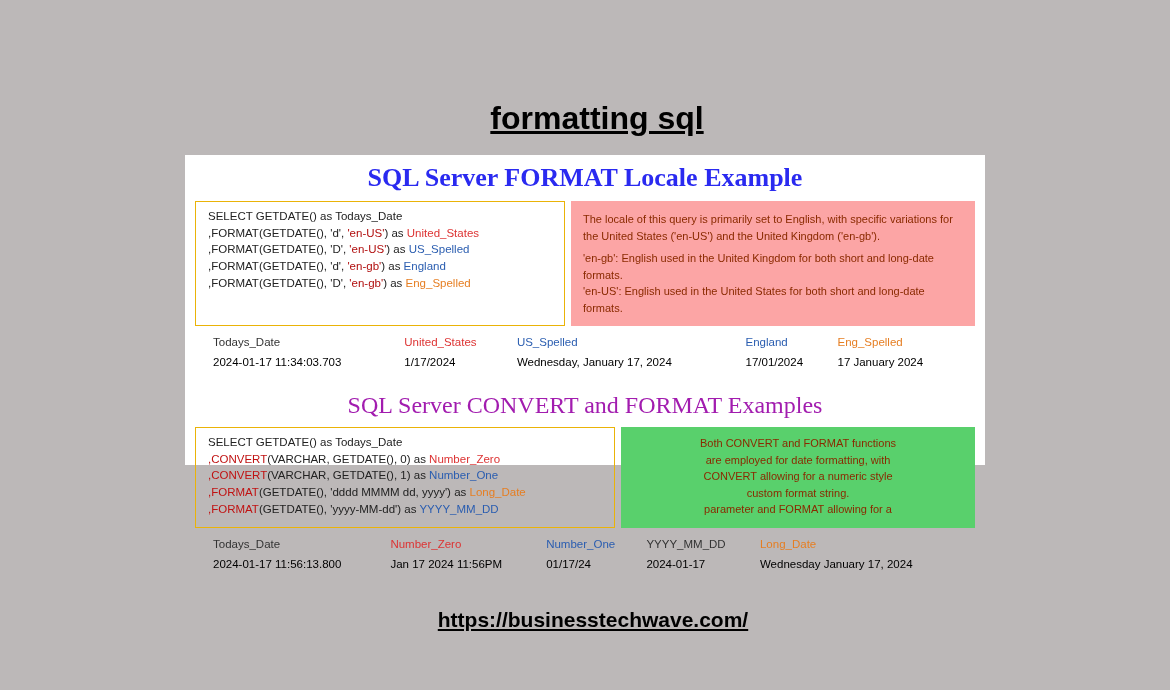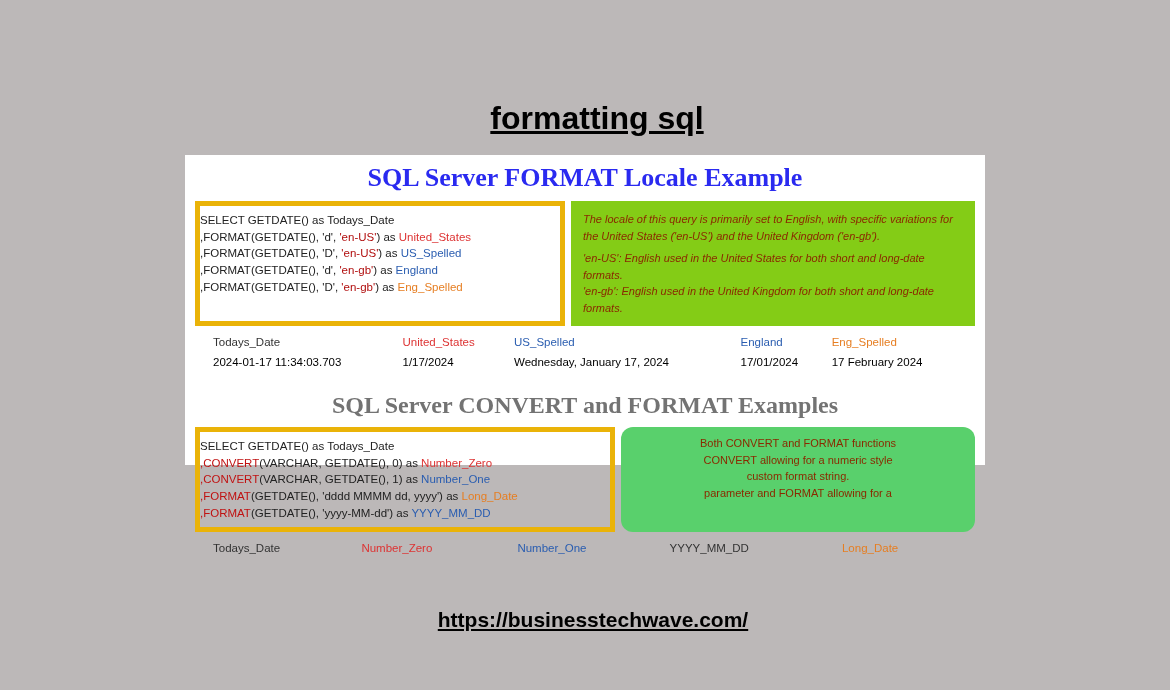--- a/index.html
+++ b/index.html
@@ -35,65 +35,65 @@
   .h1 {
     font-family: "Times New Roman", serif;
     color: #2a2af0;
     font-size: 26px;
     font-weight: 700;
     text-align: center;
     margin: 2px 0 8px 0;
   }
   .row2 { display: flex; gap: 6px; }
   .codebox {
-    border: 5px solid #eab308;
-    padding: 6px 0;
+    border: 1px solid #eab308;
+    padding: 6px 12px;
     font-size: 11.5px;
     line-height: 1.45;
     color: #222;
     font-family: Arial, sans-serif;
     white-space: nowrap;
   }
   .codebox .fn { color: #c01212; }
   .codebox .arg { color: #b10e0e; }
   .codebox .al-a { color: #d33; }
   .codebox .al-b { color: #2a5db0; }
   .codebox .al-c { color: #2a5db0; }
   .codebox .al-d { color: #e67e22; }
   .notebox {
     flex: 1;
     padding: 10px 12px;
     font-size: 11px;
     line-height: 1.5;
     color: #8a2a00;
   }
-  .note-yellow { background: #84cc16; font-style: italic; }
-  .note-green  { background: #59d06c; color: #8a2a00; text-align: center; border-radius: 12px; }
+  .note-yellow { background: #fca5a5; }
+  .note-green  { background: #59d06c; color: #8a2a00; text-align: center; }
   .note-green .l { display: block; }
   .results {
     margin-top: 6px;
     font-size: 11.5px;
     padding: 0 6px 0 18px;
   }
   .results table { width: 100%; border-collapse: collapse; }
   .results th, .results td {
     text-align: left;
     padding: 4px 8px 4px 0;
     font-weight: 400;
     white-space: nowrap;
   }
   .results th { color: #333; }
   .results th.red    { color: #d33; }
   .results th.blue   { color: #2a5db0; }
   .results th.orange { color: #e67e22; }
   .h2 {
     font-family: "Times New Roman", serif;
-    color: #737373;
+    color: #a21caf;
     font-size: 24px;
-    font-weight: 700;
+    font-weight: 400;
     text-align: center;
     margin: 20px 0 8px 0;
   }
   .bottomcap {
     position: absolute;
     top: 608px;
     left: 0;
     width: 100%;
     text-align: center;
     font-weight: 800;
@@ -124,41 +124,41 @@
       <div>
         <span>,FORMAT</span><span>(GETDATE(), 'd', </span><span class="arg">'en-gb'</span><span>) as </span><span class="al-c">England</span>
       </div>
       <div>
         <span>,FORMAT</span><span>(GETDATE(), 'D', </span><span class="arg">'en-gb'</span><span>) as </span><span class="al-d">Eng_Spelled</span>
       </div>
     </div>
     <div class="notebox note-yellow">
       <div>The locale of this query is primarily set to English, with specific variations for the United States ('en-US') and the United Kingdom ('en-gb').</div>
       <div style="height:6px;"></div>
+      <div>'en-gb': English used in the United Kingdom for both short and long-date formats.</div>
       <div>'en-US': English used in the United States for both short and long-date formats.</div>
-      <div>'en-gb': English used in the United Kingdom for both short and long-date formats.</div>
     </div>
   </div>
 
   <div class="results">
     <table>
       <tbody>
           <tr>
         <th>Todays_Date</th>
         <th class="red">United_States</th>
         <th class="blue">US_Spelled</th>
         <th class="blue">England</th>
         <th class="orange">Eng_Spelled</th>
       </tr>
       <tr>
         <td>2024-01-17 11:34:03.703</td>
         <td>1/17/2024</td>
         <td>Wednesday, January 17, 2024</td>
         <td>17/01/2024</td>
-        <td>17 February 2024</td>
+        <td>17 January 2024</td>
       </tr>
     </tbody>
       </table>
   </div>
 
   <div class="h2">SQL Server CONVERT and FORMAT Examples</div>
 
   <div class="row2">
     <div class="codebox" style="width:420px;">
       <div><span>SELECT GETDATE() as Todays_Date</span></div>
@@ -170,35 +170,43 @@
       </div>
       <div>
         <span class="fn">,FORMAT</span><span>(GETDATE(), 'dddd MMMM dd, yyyy') as </span><span class="al-d">Long_Date</span>
       </div>
       <div>
         <span class="fn">,FORMAT</span><span>(GETDATE(), 'yyyy-MM-dd') as </span><span class="al-b">YYYY_MM_DD</span>
       </div>
     </div>
     <div class="notebox note-green" style="padding-top:8px;">
       <span class="l">Both CONVERT and FORMAT functions</span>
+      <span class="l">are employed for date formatting, with</span>
       <span class="l">CONVERT allowing for a numeric style</span>
       <span class="l">custom format string.</span>
       <span class="l">parameter and FORMAT allowing for a</span>
     </div>
   </div>
 
   <div class="results">
     <table>
       <tbody>
           <tr>
         <th>Todays_Date</th>
         <th class="red">Number_Zero</th>
         <th class="blue">Number_One</th>
         <th>YYYY_MM_DD</th>
         <th class="orange">Long_Date</th>
       </tr>
+      <tr>
+        <td>2024-01-17 11:56:13.800</td>
+        <td>Jan 17 2024 11:56PM</td>
+        <td>01/17/24</td>
+        <td>2024-01-17</td>
+        <td>Wednesday January 17, 2024</td>
+      </tr>
     </tbody>
       </table>
   </div>
 
 </div>
 
 <div class="bottomcap">https://businesstechwave.com/</div>
 
 </body></html>

